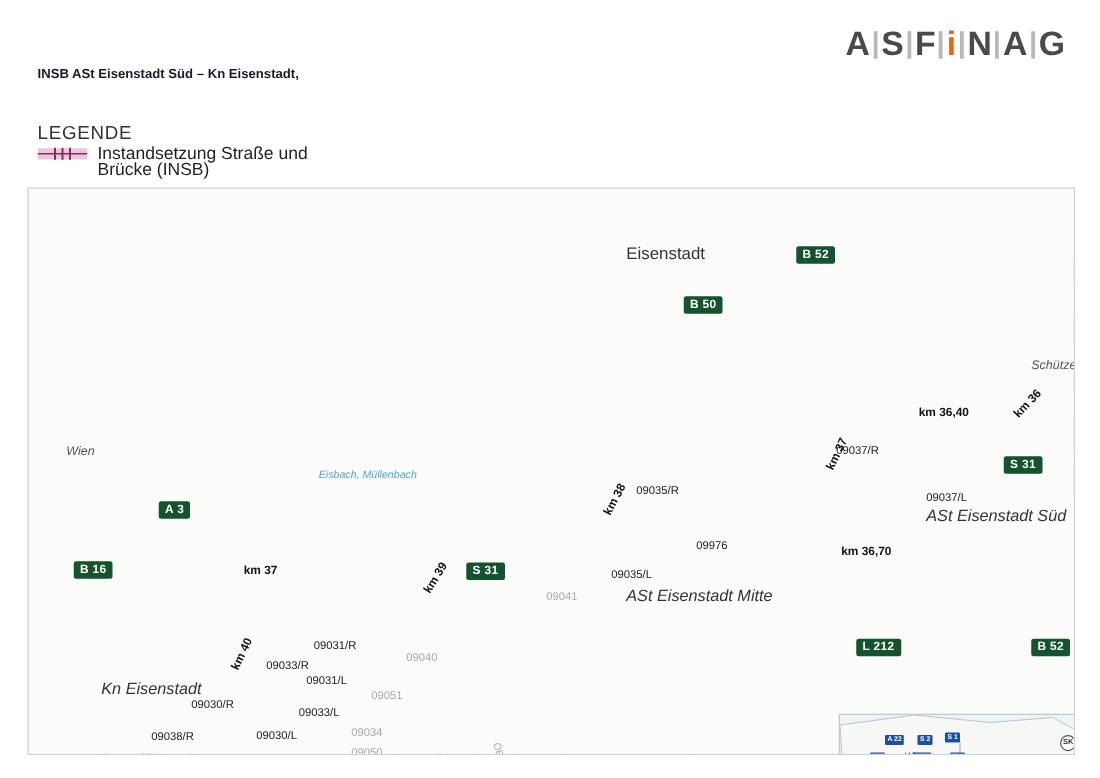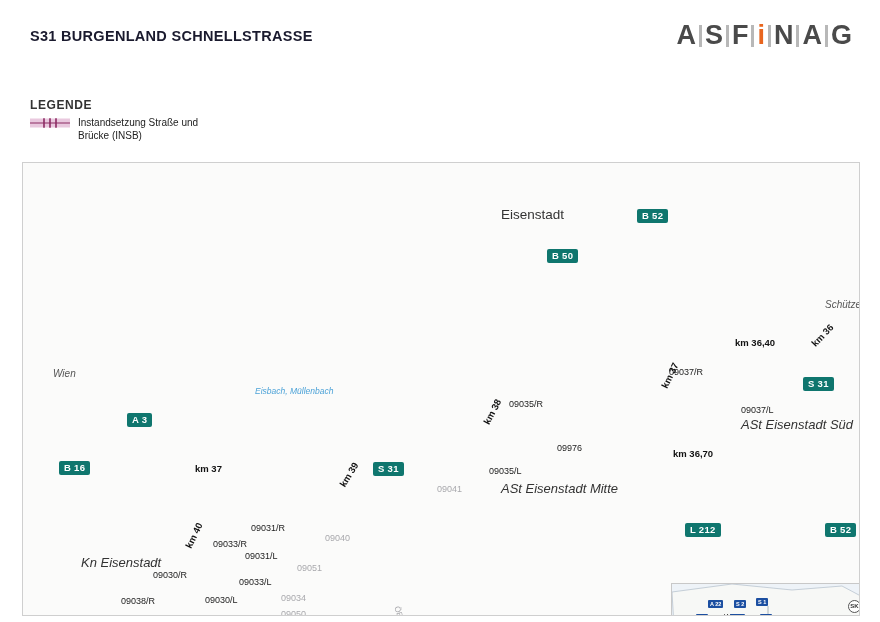--- a/index.html
+++ b/index.html
@@ -7,44 +7,44 @@
     width:880px;height:622px;
     font-family:"Liberation Sans", sans-serif;
     background:#ffffff;
     overflow:hidden;
   }
   #root{position:relative;width:880px;height:622px;}
 
   
   .map-frame{
     position:absolute;left:22px;top:150px;width:836px;height:452px;
-    background:#ffffff;border:1px solid #cfcfcf;overflow:hidden;margin-top:12px;
+    background:#ffffff;border:1px solid #cfcfcf;overflow:hidden;
   }
   .map-bg{
     position:absolute;left:0;top:0;width:100%;height:100%;
     background:#fbfbfa;
   }
   svg{display:block;}
 
   
   .title{
     position:absolute;left:30px;top:28px;
     font-size:14.5px;font-weight:bold;color:#1a1a2e;letter-spacing:.3px;
   }
   .subtitle{
     position:absolute;left:30px;top:52px;
     font-size:10.5px;font-weight:bold;color:#1a1a2e;line-height:15px;
   }
   .legend-title{
     position:absolute;left:30px;top:98px;
-    font-size:12px;font-weight:bold;color:#333;letter-spacing:.6px;
+    font-size:15px;font-weight:normal;color:#333;letter-spacing:.6px;
   }
   .legend-row{position:absolute;left:30px;top:116px;display:flex;align-items:flex-start;gap:8px;}
   .legend-swatch{width:40px;height:12px;position:relative;margin-top:1px;}
-  .legend-label{font-size:10px;color:#222;line-height:13px;}
+  .legend-label{font-size:14px;color:#222;line-height:13px;}
 
   
   .logo{position:absolute;right:28px;top:22px;display:flex;gap:3px;align-items:center;}
   .logo .lt{
     font-size:27px;font-weight:bold;color:#4a4a4a;letter-spacing:0;line-height:27px;
   }
   .logo .bar{width:3px;height:22px;background:#b8b8b8;display:inline-block;}
   .logo .orange{color:#e8651e;}
 
   
@@ -53,21 +53,21 @@
   .lbl.city{font-size:13.5px;color:#333;}
   .lbl.place{font-size:10px;font-style:italic;color:#555;}
   .lbl.bold{font-weight:normal;}
   .lbl.gray{color:#a9a9ad;}
   .lbl.water{color:#4da3d8;font-style:italic;font-size:8.5px;}
   .lbl.km{font-size:9.5px;font-weight:bold;color:#111;}
   .lbl.rot{transform-origin:0 0;}
 
   
   .shield{
-    position:absolute;background:#0f766e;color:#fff;font-size:9.5px;font-weight:bold;
+    position:absolute;background:#14532d;color:#fff;font-size:9.5px;font-weight:bold;
     border-radius:2px;padding:1px 5px 2px 5px;letter-spacing:.3px;
   }
 
   
   .inset{
     position:absolute;left:648px;top:420px;width:208px;height:160px;
     background:#f3f6fa;border:1px solid #c8c8c8;overflow:hidden;
   }
   .inset .ilbl{position:absolute;font-size:6.5px;color:#333;white-space:nowrap;}
   .inset .ishield{
@@ -77,22 +77,22 @@
   .inset .circ{
     position:absolute;width:11px;height:11px;border-radius:50%;border:1px solid #555;
     background:#fff;font-size:6px;color:#333;text-align:center;line-height:10px;font-weight:bold;
   }
 </style>
 </head>
 <body>
 
 <div id="root">
 
-  <div class="title">S31 BURGENLAND SCHNELLSTRASSE</div>
   <div class="subtitle">
+    <div>INSB ASt Eisenstadt Süd – Kn Eisenstadt,</div>
   </div>
 
   <div class="legend-title">LEGENDE</div>
   <div class="legend-row">
     <div class="legend-swatch">
       <svg width="40" height="12" viewBox="0 0 40 12">
         <path d="M0 6 H40" stroke="#e9c8de" stroke-width="9" fill="none"></path>
         <path d="M0 6 H40" stroke="#8c2b63" stroke-width="1.1" fill="none"></path>
         <path d="M14 1.2 V10.8 M20 1.2 V10.8 M26 1.2 V10.8" stroke="#8c2b63" stroke-width="1.6"></path>
       </svg>

